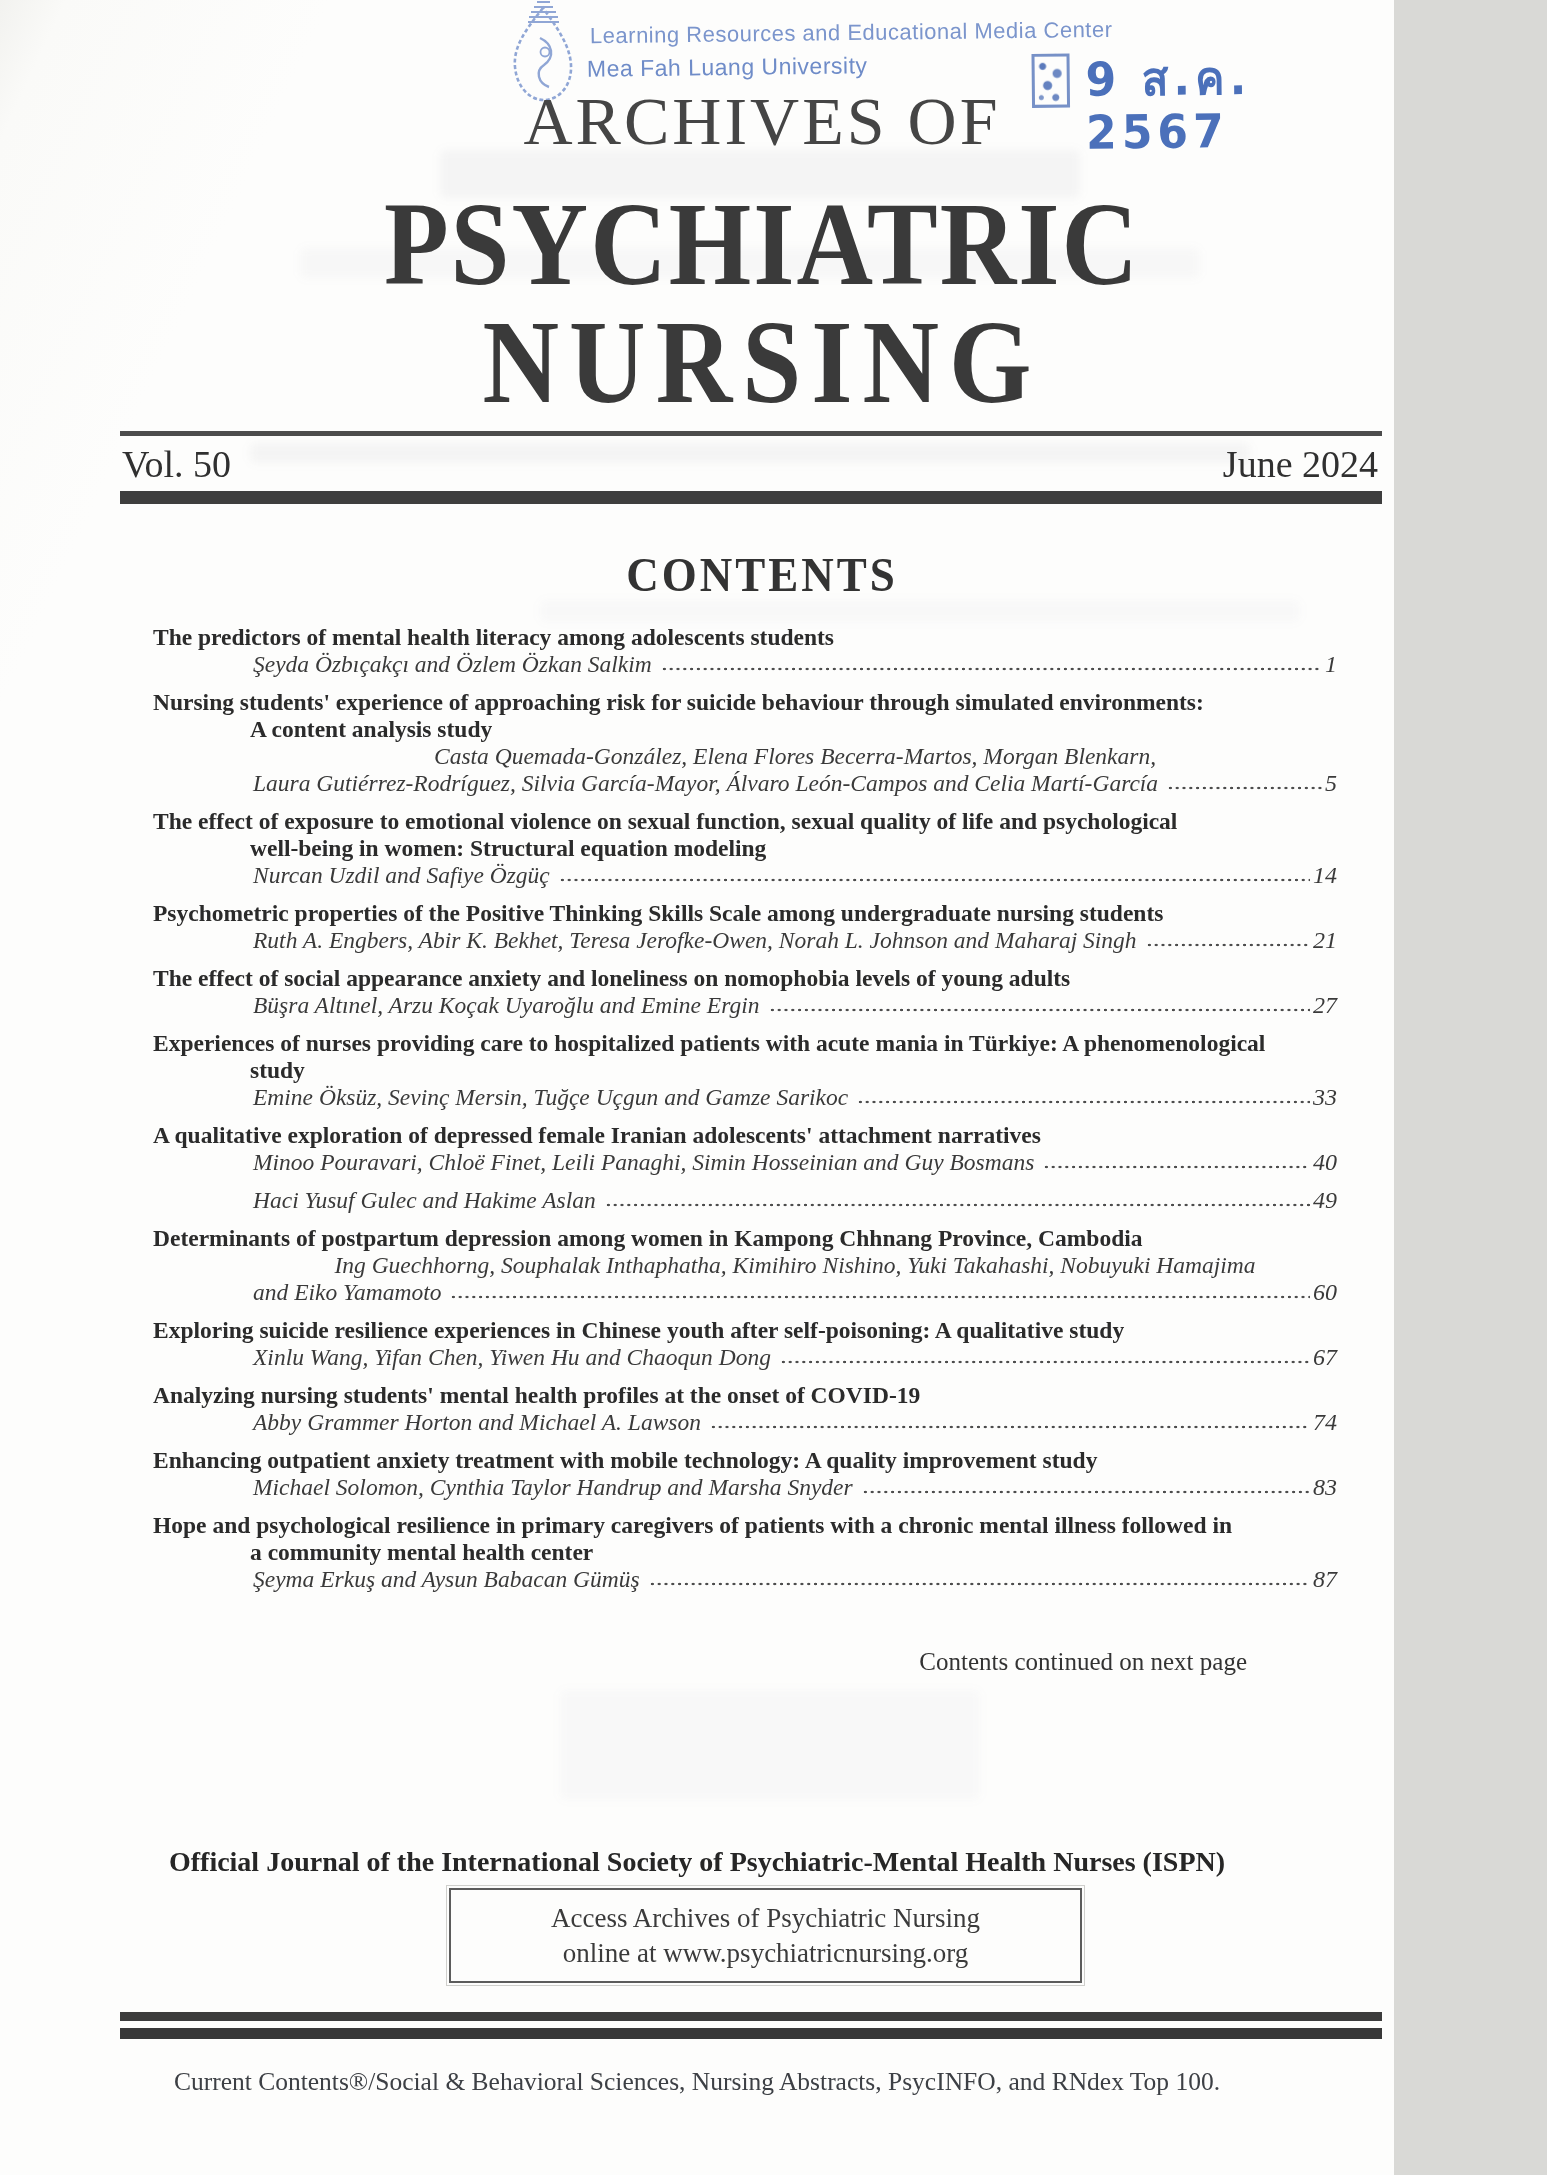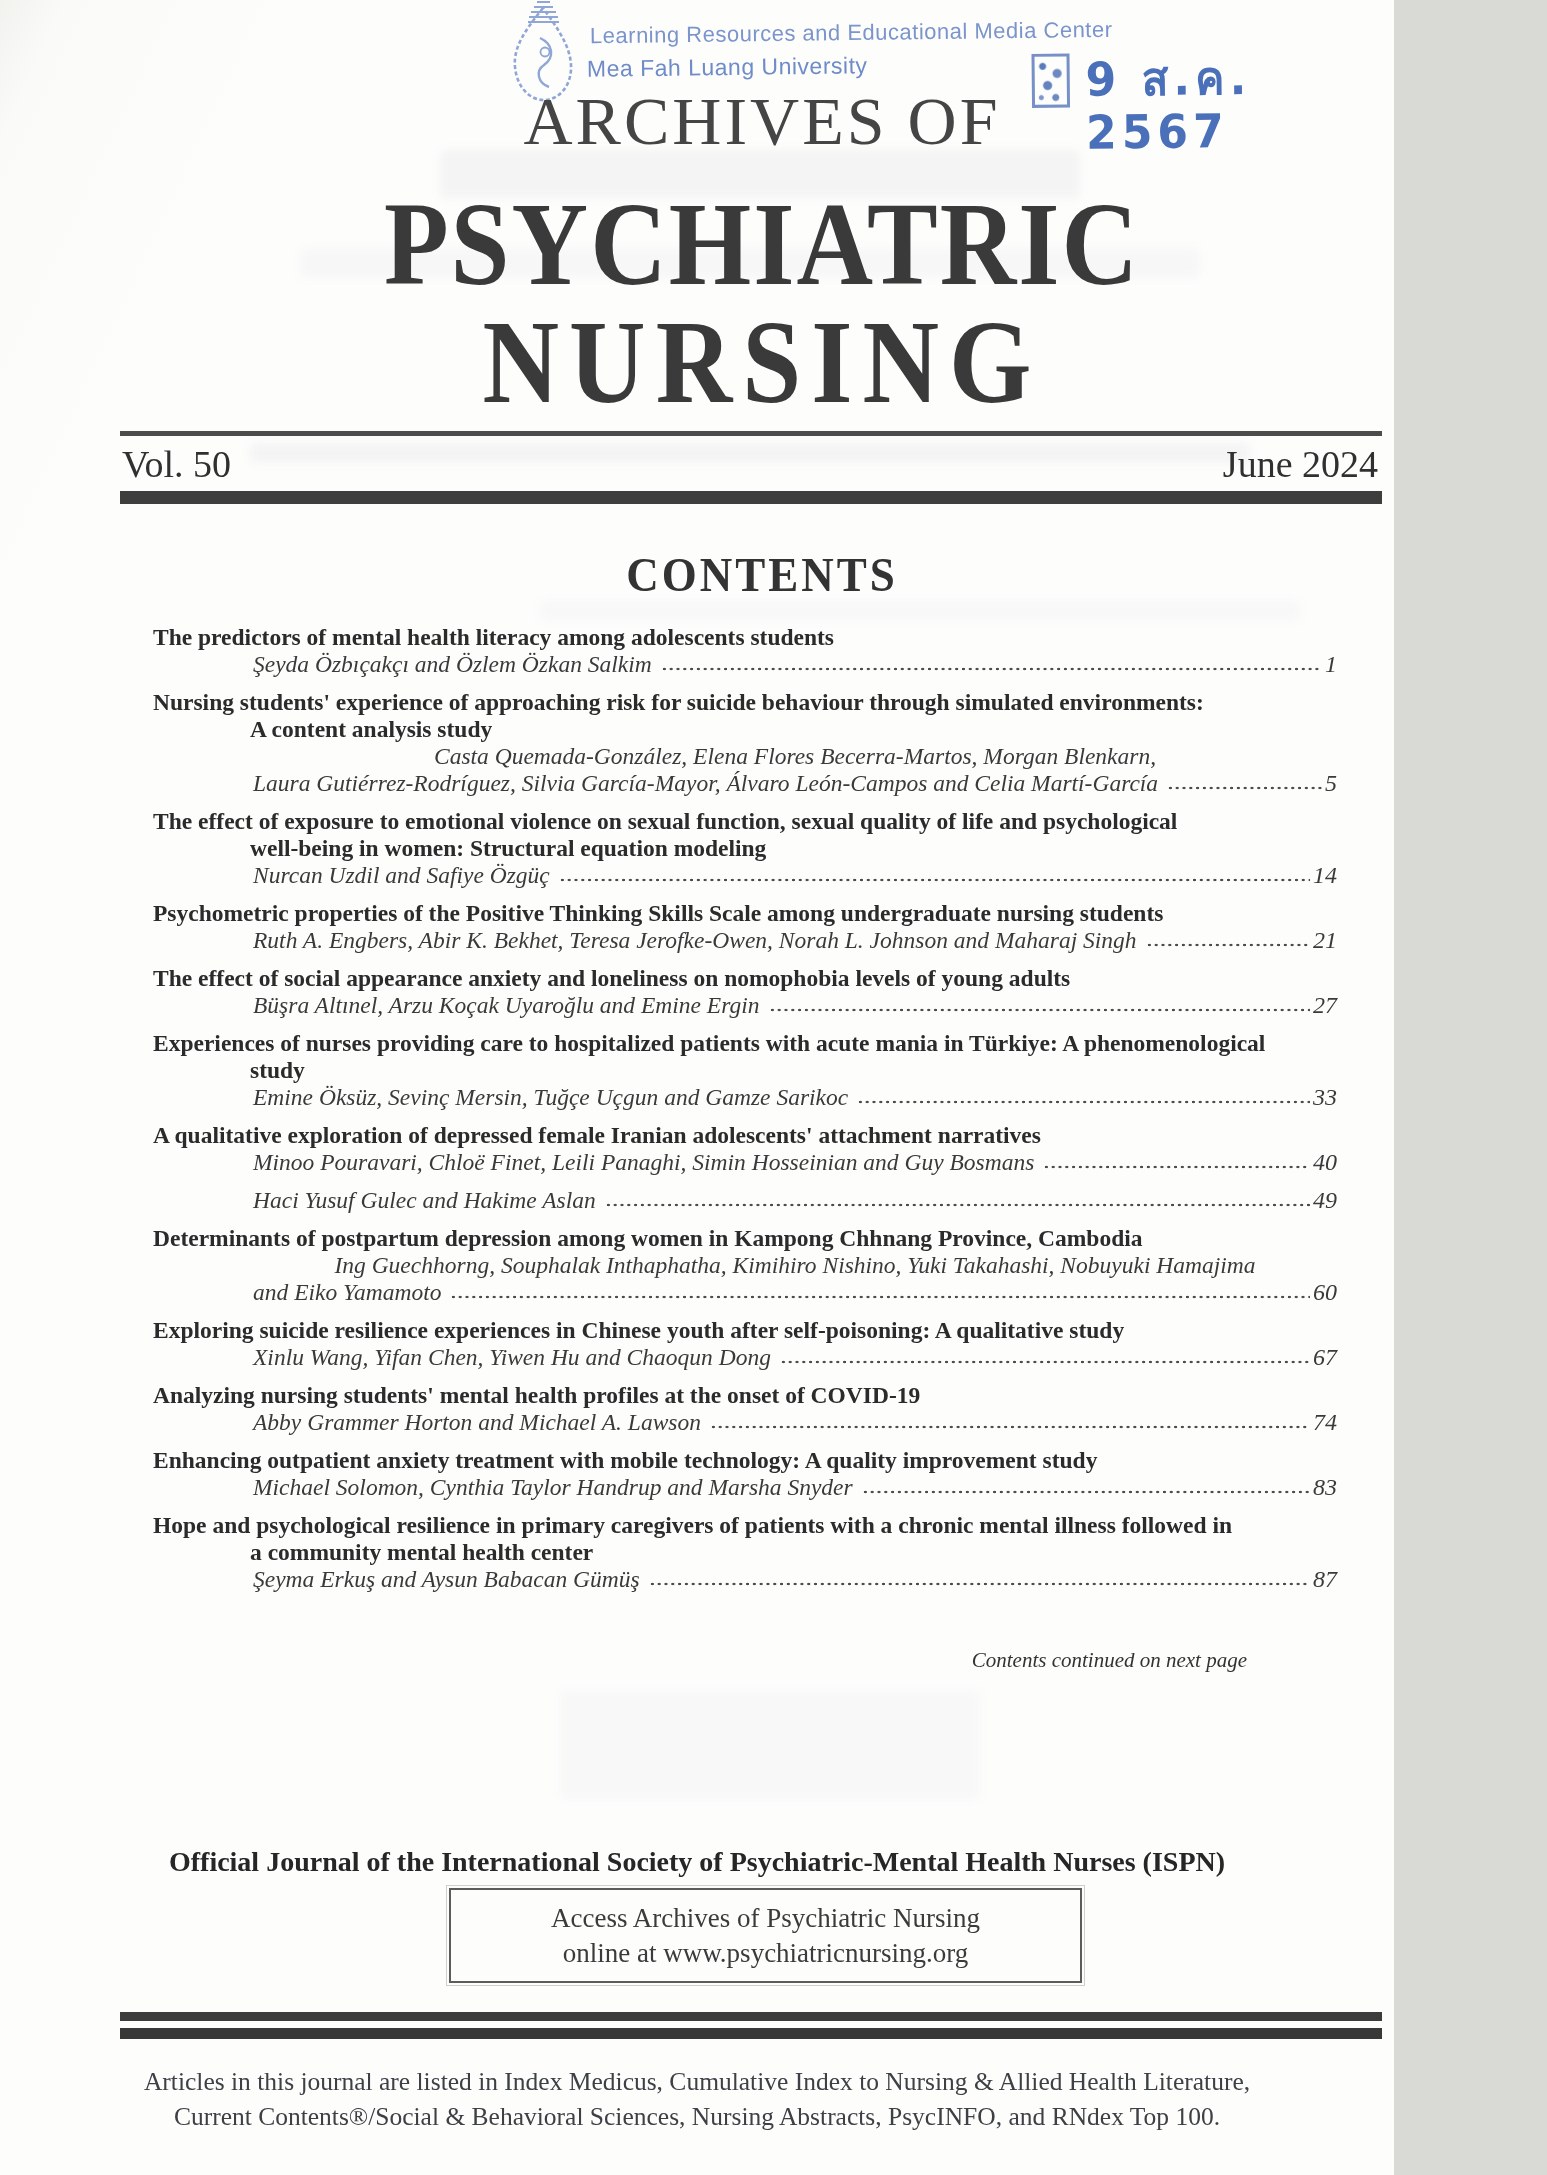--- a/index.html
+++ b/index.html
@@ -50,21 +50,21 @@
   .title-line.cont{padding-left:97px;}
   .author-line{font-style:italic; font-size:23.5px; line-height:27px; padding-left:100px; white-space:nowrap; color:#3a3a3a;text-align:center;}
   .author-last{display:flex; align-items:flex-end; white-space:normal;}
   .authors-text{white-space:nowrap;}
   .leader{
     flex:1; min-width:24px; height:10px; margin:0 3px 4px 9px;
     background:radial-gradient(circle, #4d4d4d 1.25px, transparent 1.55px);
     background-size:6.8px 10px; background-repeat:repeat-x; background-position:0 bottom;
   }
   .page-num{font-style:italic; font-size:24px;}
-  .continued-note{position:absolute; top:1648px; right:147px; font-style:italic; font-size:21px; color:#333;}
+  .continued-note{position:absolute; top:1648px; right:147px; font-size:25px; color:#333;}
   
   .official-line{position:absolute; left:80px; right:80px; top:1846px; text-align:center; font-weight:bold; font-size:28px; color:#262626;}
   .access-box{
     position:absolute; left:449px; top:1888px; width:633px; height:95px; box-sizing:border-box;
     border:2px solid #5c5c5c; outline:1px solid #cfcfcc; outline-offset:2px;
     display:flex; flex-direction:column; justify-content:center; gap:4px;
     text-align:center; font-size:27px; color:#3b3b3b;
   }
   .double-rule{position:absolute; left:120px; top:2012px; width:1262px;}
   .dr1{height:9px; background:#3c3c3c; margin-bottom:7px;}
@@ -236,17 +236,16 @@
   <div class="official-line">Official Journal of the International Society of Psychiatric-Mental Health Nurses (ISPN)</div>
   <div class="access-box">
     <div>Access Archives of Psychiatric Nursing</div>
     <div>online at www.psychiatricnursing.org</div>
   </div>
   <div class="double-rule">
     <div class="dr1"></div>
     <div class="dr2"></div>
   </div>
   <div class="index-note">
-    <div>Articles in this journal are listed in Index Medicus, Cumulative Index to Nursing &amp; Allied Health Literature,</div>
     <div>Current Contents®/Social &amp; Behavioral Sciences, Nursing Abstracts, PsycINFO, and RNdex Top 100.</div>
   </div>
 
 </div>
 
 </body></html>

